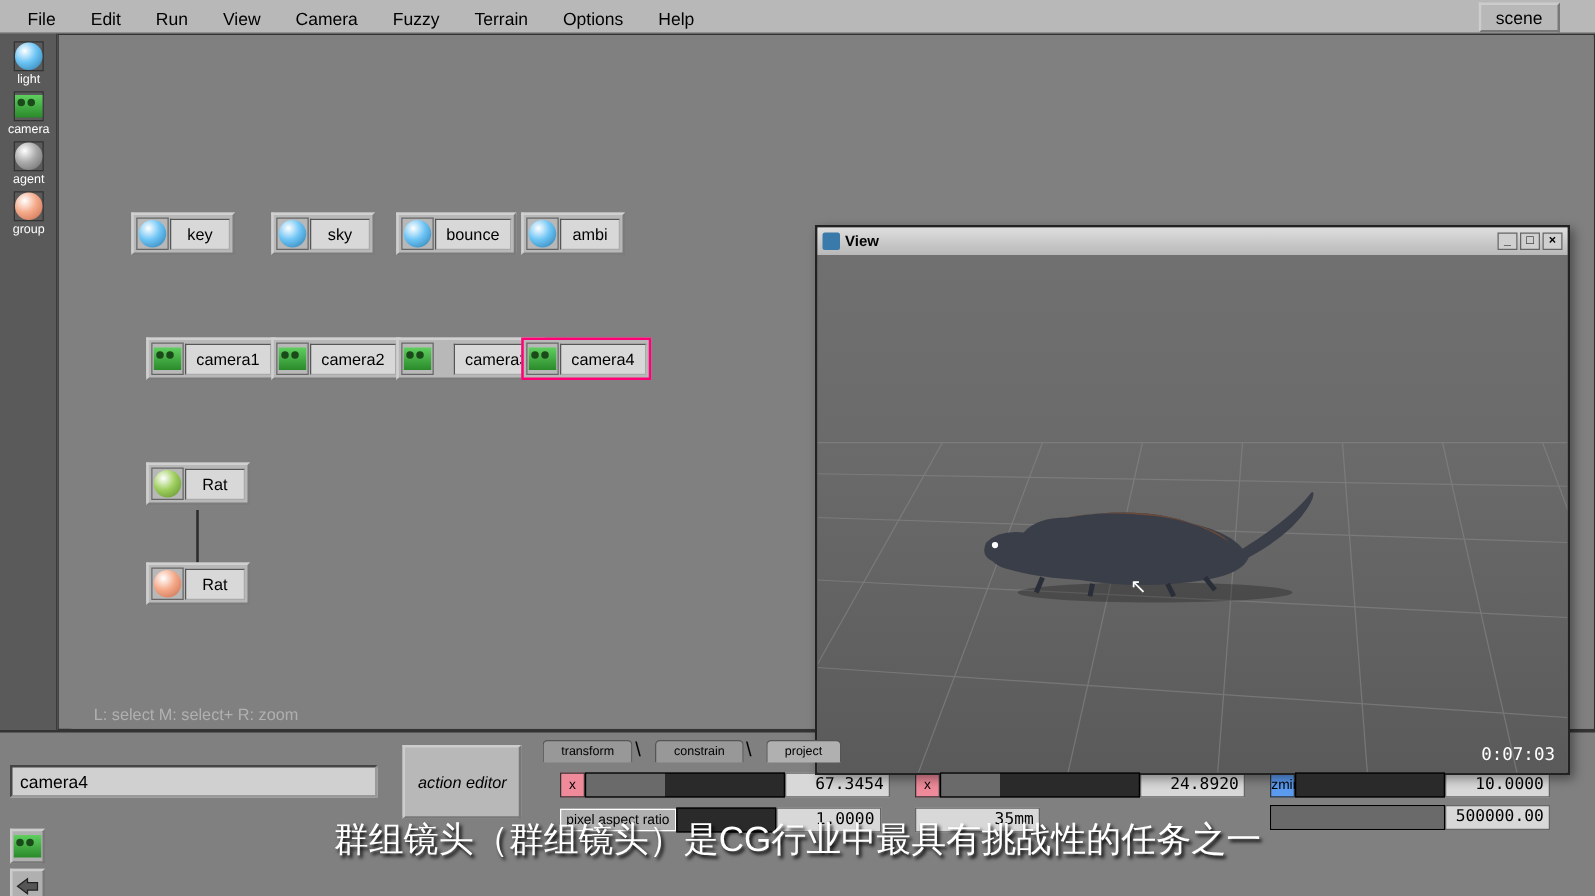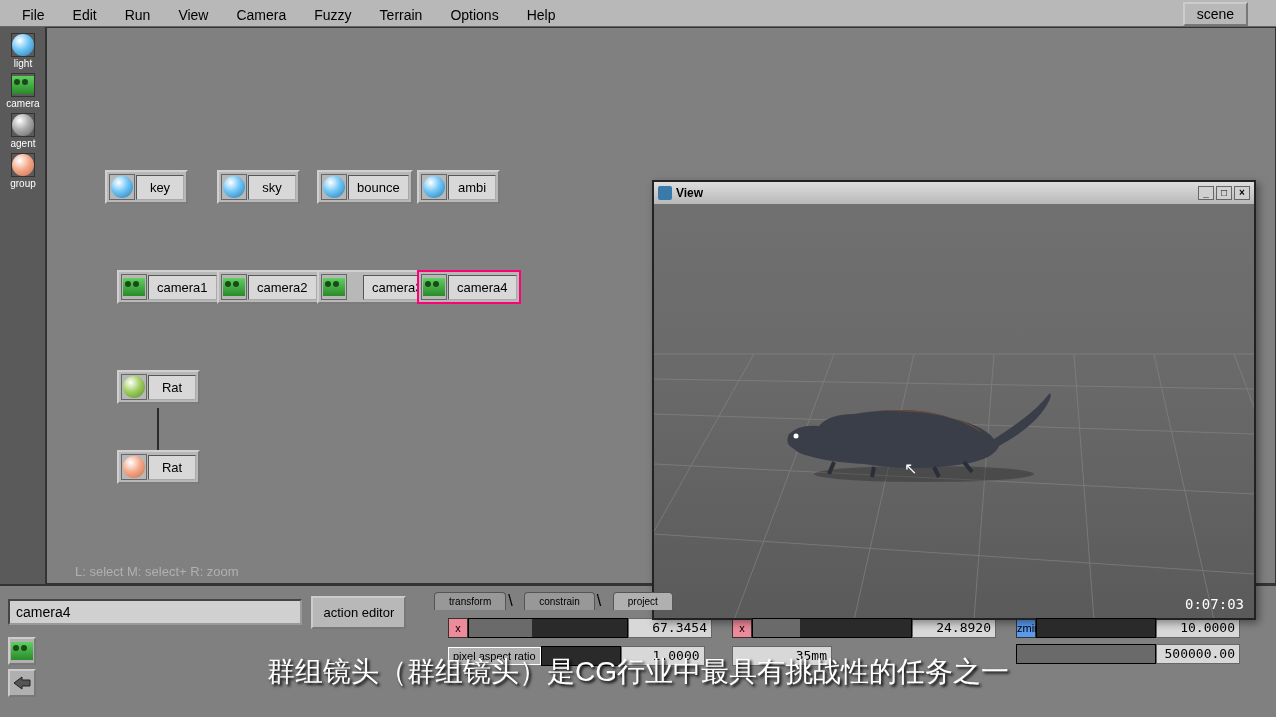--- a/index.html
+++ b/index.html
@@ -41,21 +41,21 @@
 .tb-btn { width: 16px; height: 14px; background: #d0d0d0; border: 1px solid #666; font-size: 10px; text-align: center; line-height: 12px; cursor: pointer; }
 .view-content { height: calc(100% - 22px); background: #6a6a6a; position: relative; overflow: hidden; }
 .view-grid { position: absolute; inset: 0; }
 .view-time { position: absolute; bottom: 6px; right: 10px; color: #fff; font-size: 14px; font-family: monospace; }
 .rat-svg { position: absolute; left: 120px; top: 160px; width: 280px; height: 120px; }
 .cursor-arrow { position: absolute; left: 250px; top: 255px; color: #fff; font-size: 16px; }
 
 .bottom-panel { height: 133px; background: #808080; border-top: 2px solid #333; display: flex; }
 .bp-left { width: 430px; padding: 10px 8px; }
 .name-field { width: 294px; background: #d0d0d0; border: 2px inset #999; padding: 3px 6px; font-size: 14px; color: #000; display: inline-block; }
-.action-btn { background: #b8b8b8; border: 2px outset #ccc; padding: 7px 10px; font-size: 13px; margin-left: 5px; }
+.action-btn { background: #b8b8b8; border: 2px outset #ccc; padding: 20px 10px; font-size: 13px; margin-left: 16px; font-style: italic; }
 .bp-icons { margin-top: 8px; display: flex; gap: 4px; flex-direction: column; }
 .bp-icon-box { width: 28px; height: 28px; background: #b0b0b0; border: 2px outset #ccc; display: flex; align-items: center; justify-content: center; }
 .bp-arrow { width: 20px; height: 16px; }
 
 .bp-right { flex: 1; }
 .tab-row { display: flex; height: 24px; align-items: flex-end; padding-left: 4px; }
 .tab { background: #989898; border: 1px solid #555; border-bottom: none; padding: 3px 14px; font-size: 10px; color: #000; margin-right: 2px; border-radius: 4px 4px 0 0; cursor: pointer; position: relative; }
 .tab.active { background: #b0b0b0; }
 .tab-sep { width: 16px; }
 

